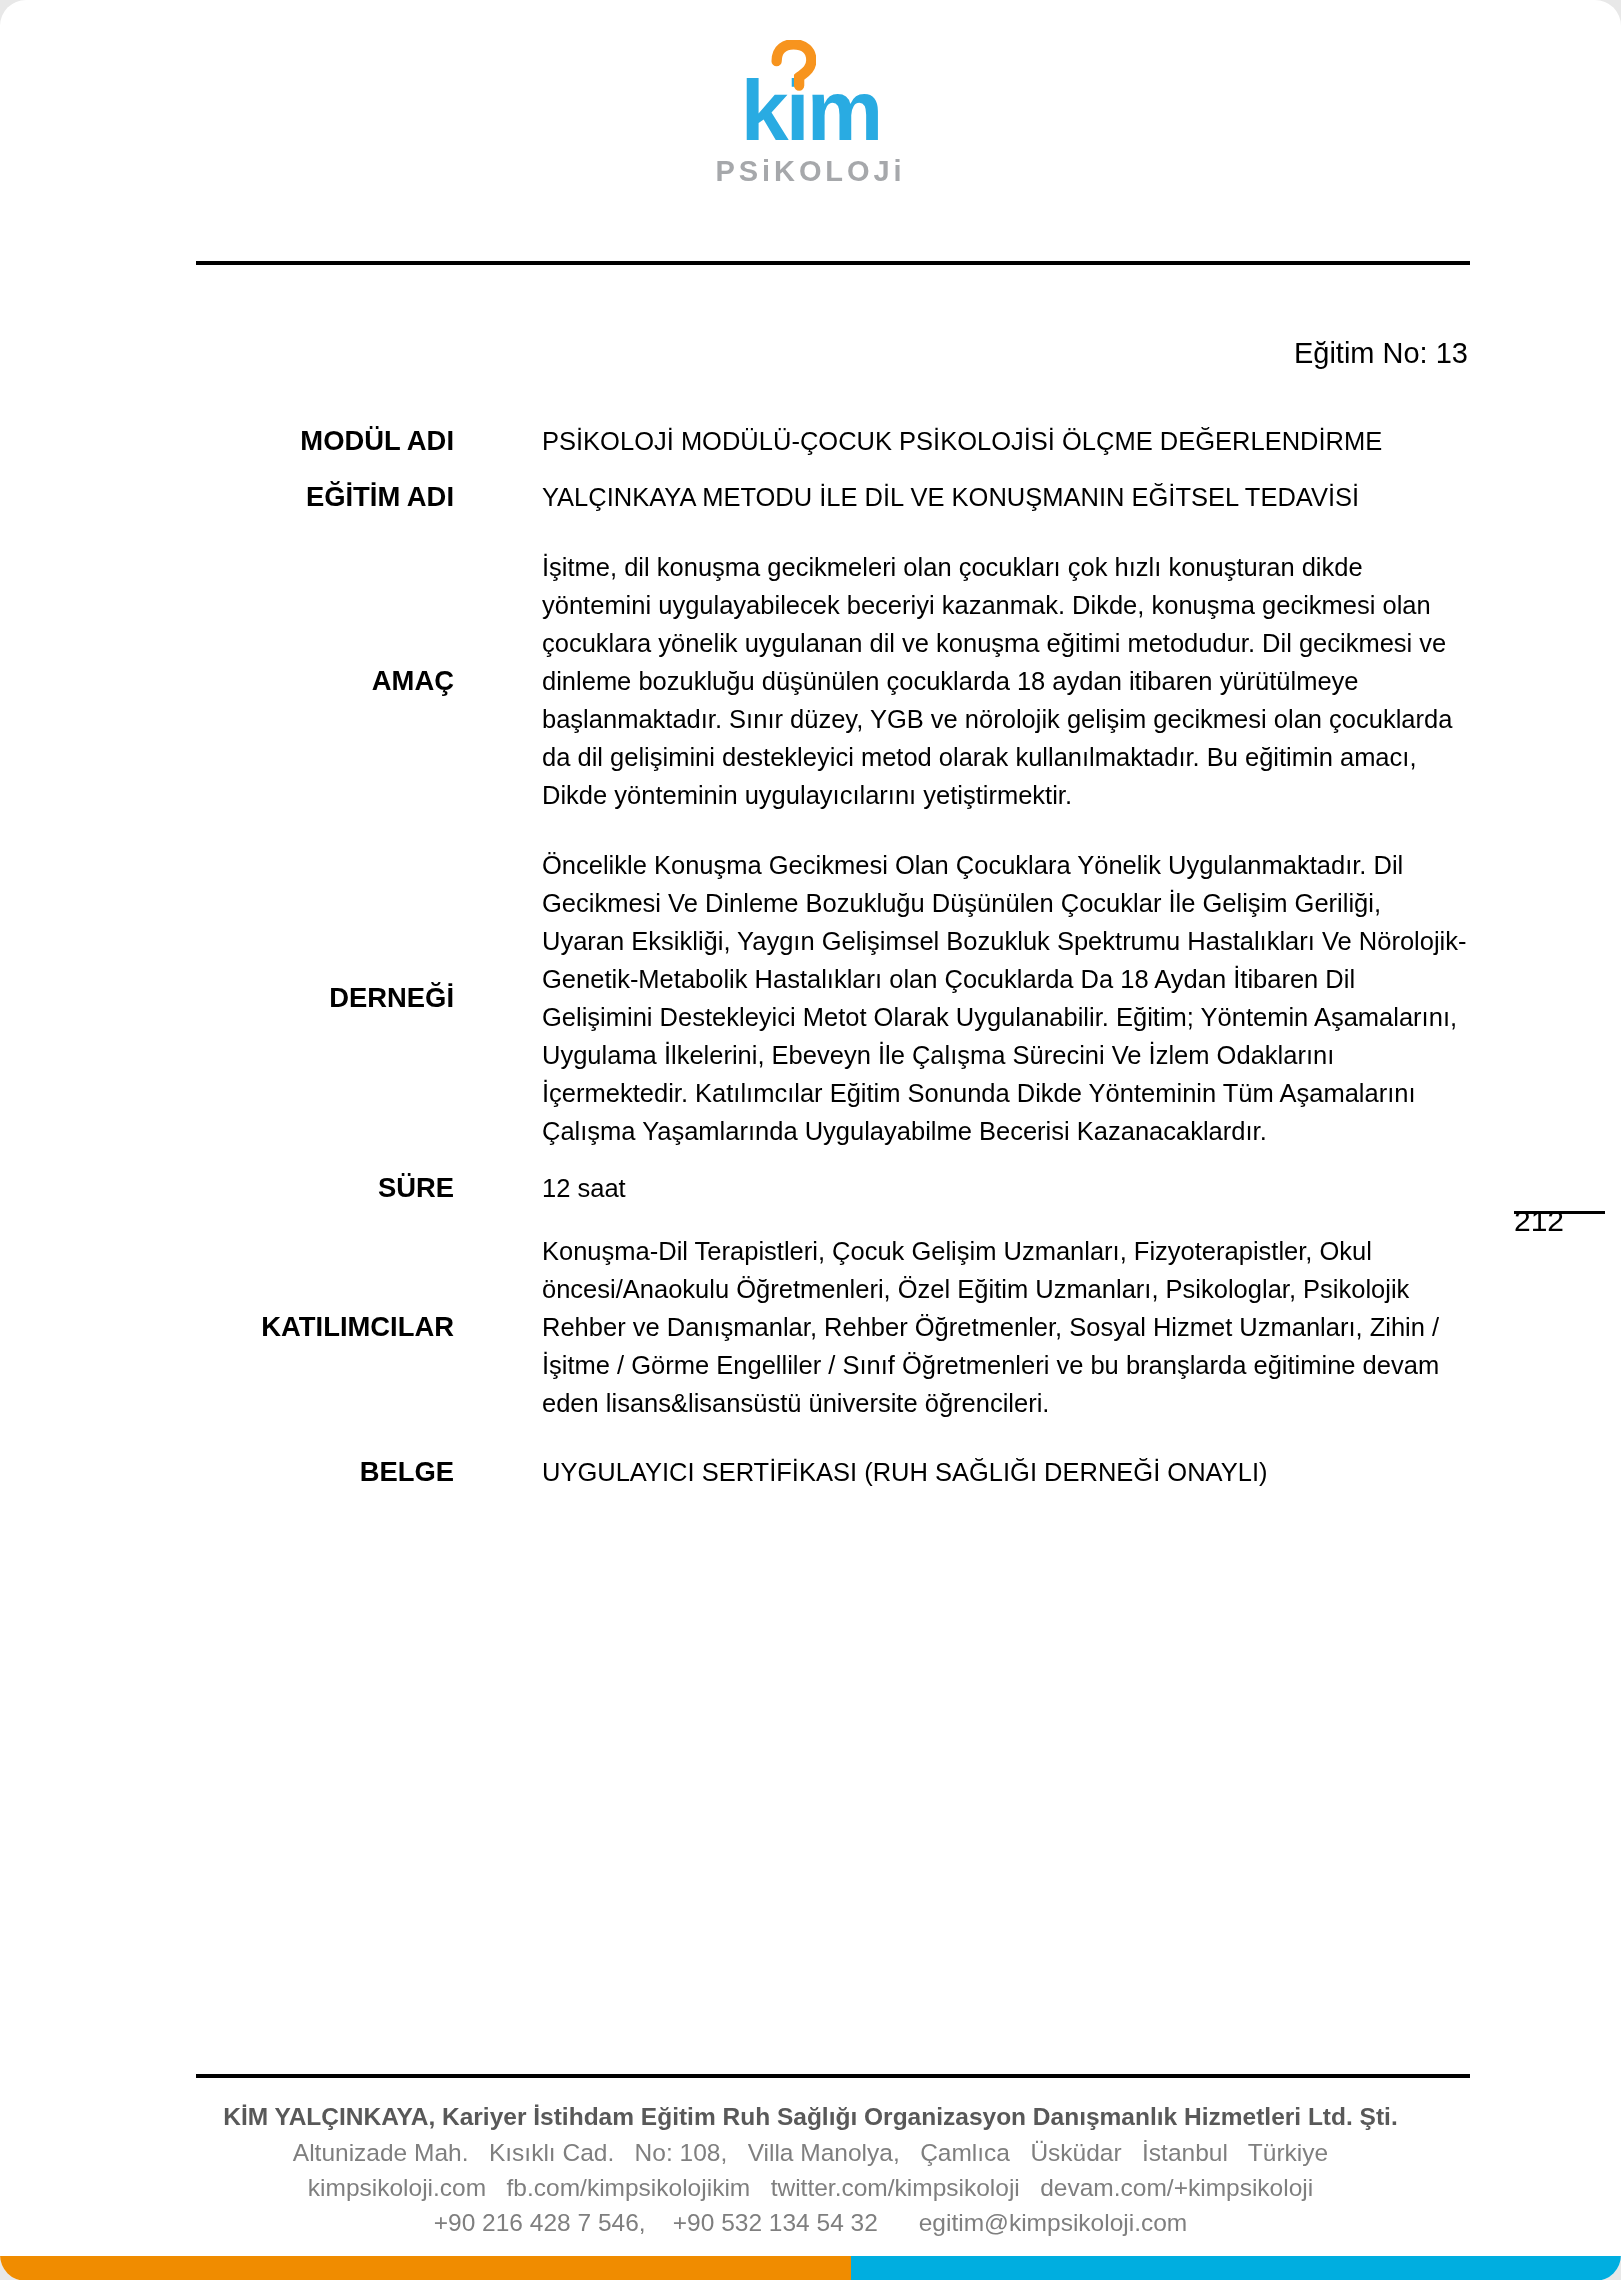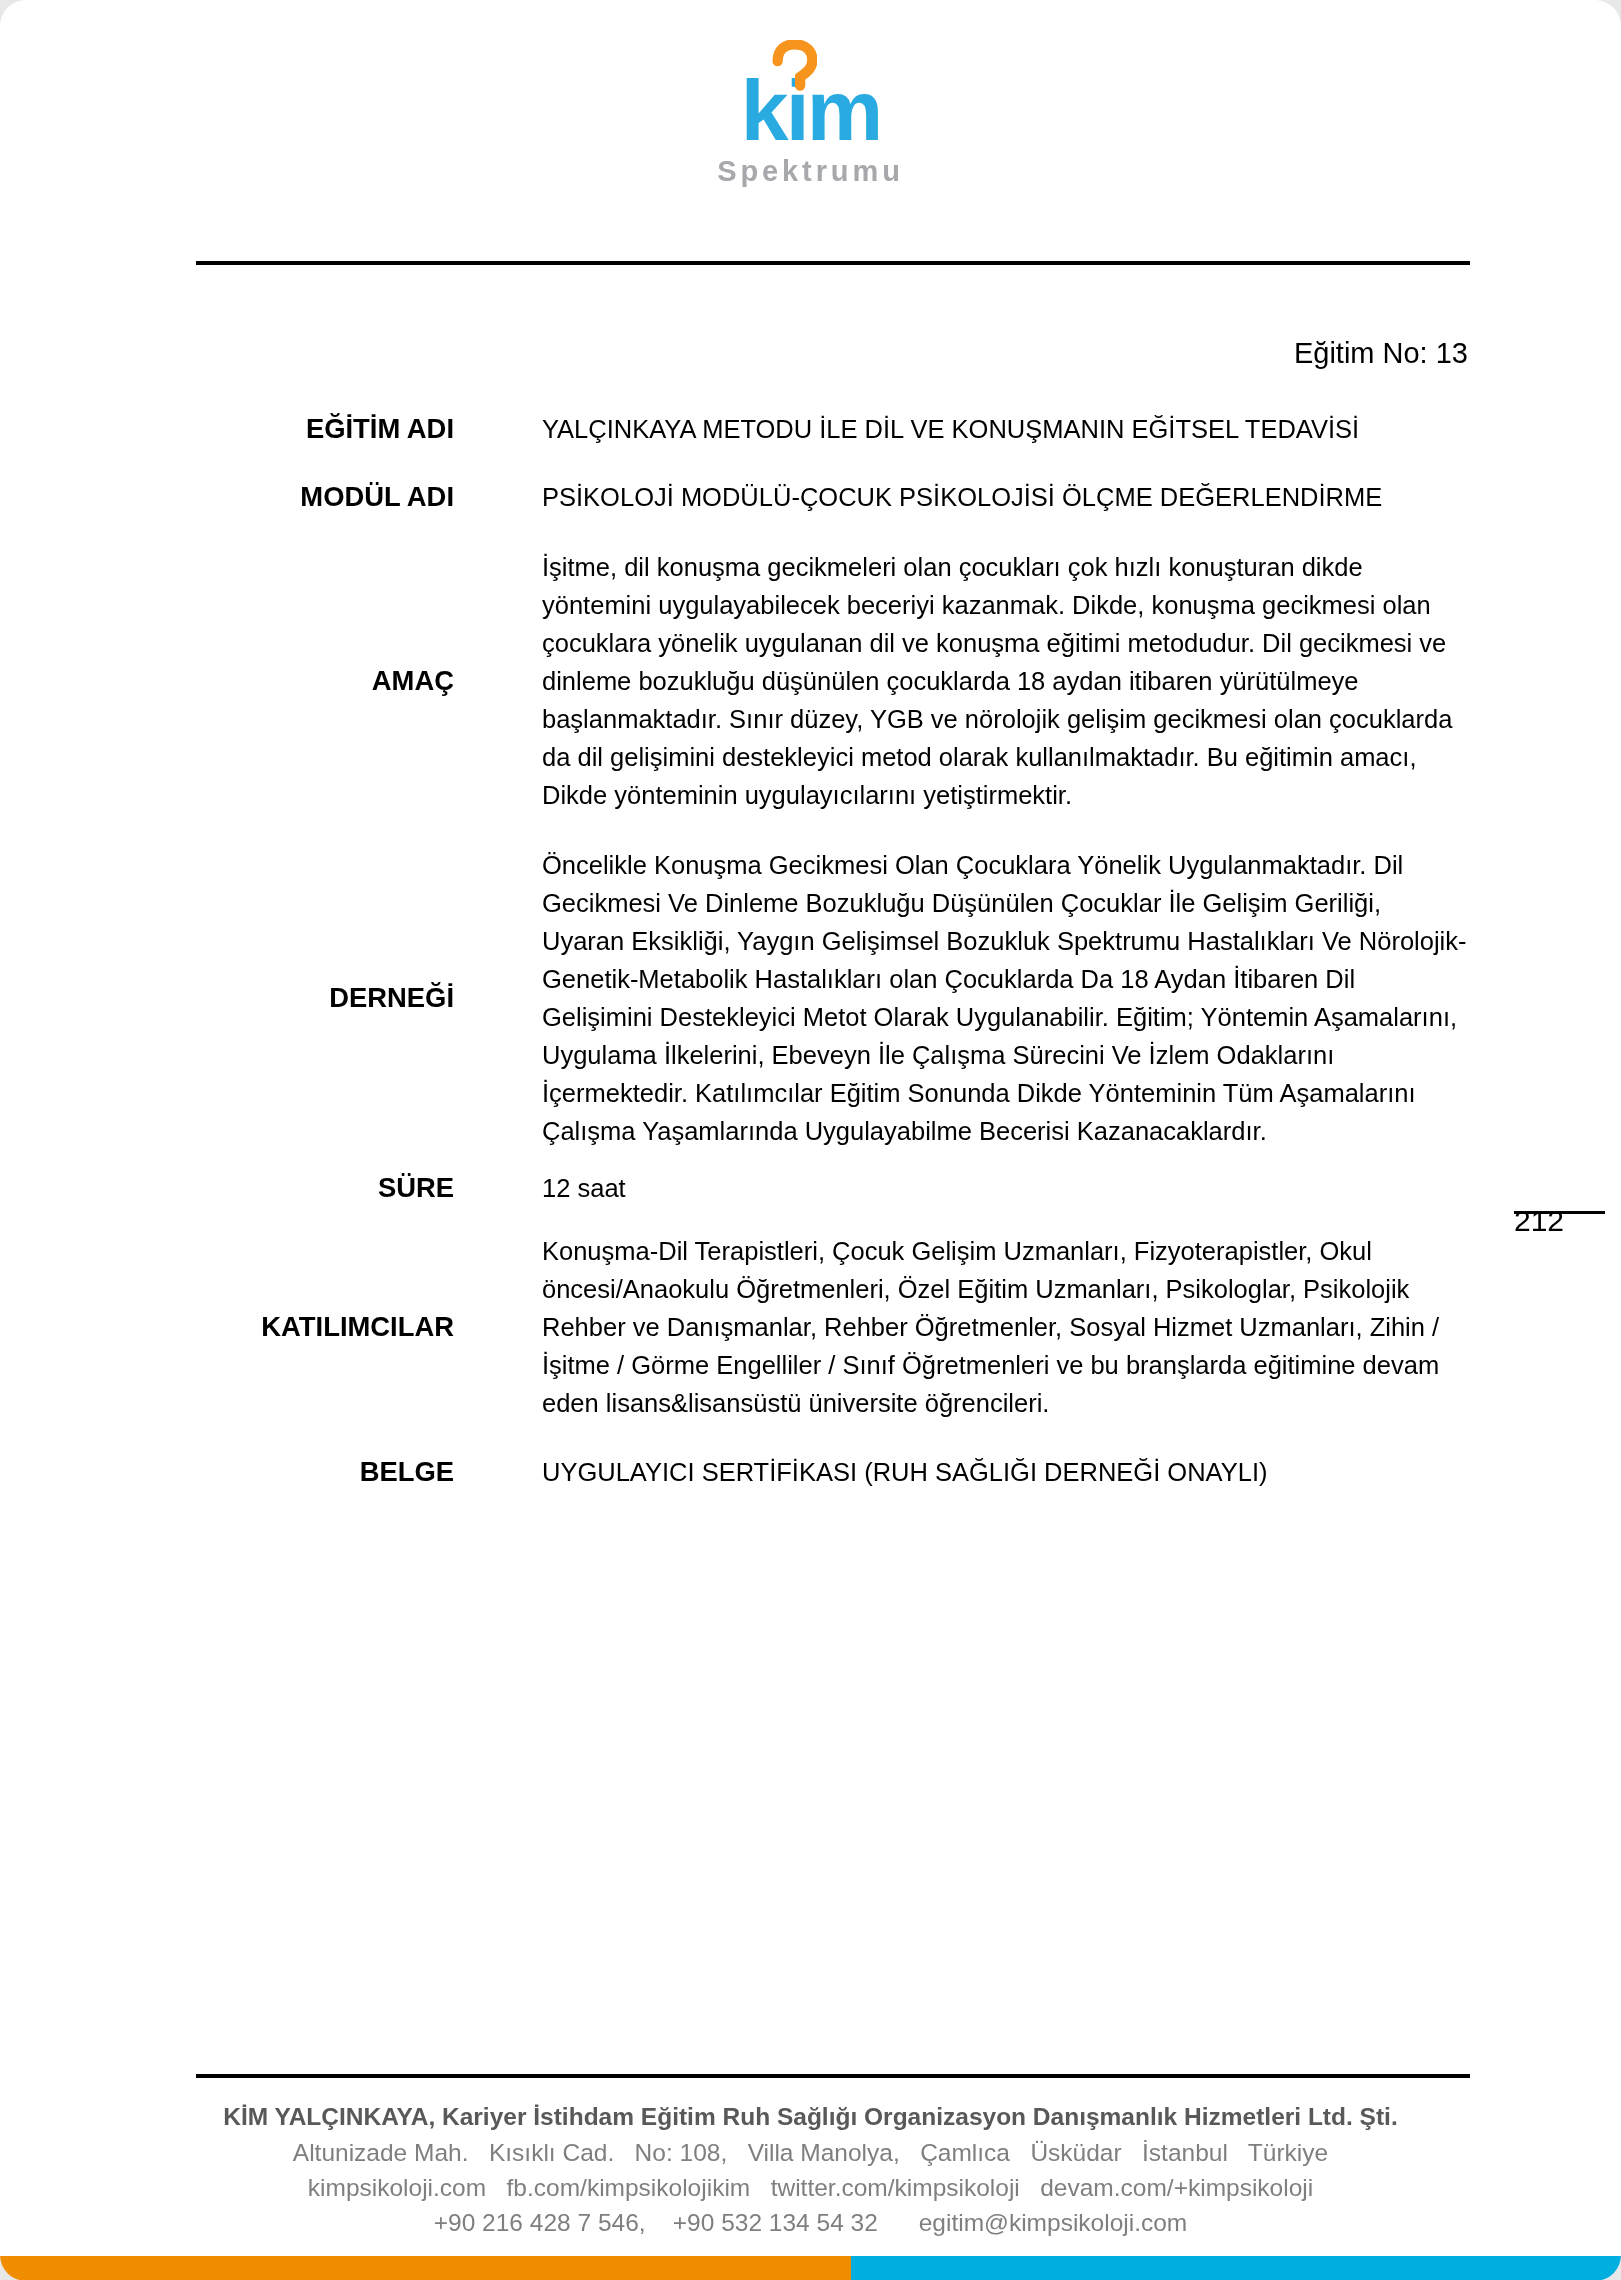--- a/index.html
+++ b/index.html
@@ -75,38 +75,38 @@
 <body>
 
 <div class="page">
 
   <div class="logo-wrap">
     <div class="logo-mark">
       <span class="logo-kim" style="color: rgb(41, 171, 226);">kim</span>
       <svg class="logo-qmark" viewBox="0 0 48 66">
         <path d="M6 22 C6 8 16 4 24 4 C36 4 43 11 43 21 C43 31 35 35 30 39 L30 48" fill="none" stroke="#F7941E" stroke-width="11" stroke-linecap="round"></path>
       </svg>
-      <span class="logo-subtitle" style="color: rgb(166, 168, 171);">Spektrumu</span>
+      <span class="logo-subtitle" style="color: rgb(166, 168, 171);">PSiKOLOJi</span>
     </div>
   </div>
 
   <div class="top-rule"></div>
 
   <div class="egitim-no">Eğitim No: 13</div>
 
   <div class="content-table">
 
+    <div class="row r2">
+      <div class="row-label">MODÜL ADI</div>
+      <div class="row-value">PSİKOLOJİ MODÜLÜ-ÇOCUK PSİKOLOJİSİ ÖLÇME DEĞERLENDİRME</div>
+    </div>
+
     <div class="row r1">
       <div class="row-label">EĞİTİM ADI</div>
       <div class="row-value">YALÇINKAYA METODU İLE DİL VE KONUŞMANIN EĞİTSEL TEDAVİSİ</div>
-    </div>
-
-    <div class="row r2">
-      <div class="row-label">MODÜL ADI</div>
-      <div class="row-value">PSİKOLOJİ MODÜLÜ-ÇOCUK PSİKOLOJİSİ ÖLÇME DEĞERLENDİRME</div>
     </div>
 
     <div class="row r3">
       <div class="row-label">AMAÇ</div>
       <div class="row-value">İşitme, dil konuşma gecikmeleri olan çocukları çok hızlı konuşturan dikde yöntemini uygulayabilecek beceriyi kazanmak. Dikde, konuşma gecikmesi olan çocuklara yönelik uygulanan dil ve konuşma eğitimi metodudur. Dil gecikmesi ve dinleme bozukluğu düşünülen çocuklarda 18 aydan itibaren yürütülmeye başlanmaktadır. Sınır düzey, YGB ve nörolojik gelişim gecikmesi olan çocuklarda da dil gelişimini destekleyici metod olarak kullanılmaktadır. Bu eğitimin amacı, Dikde yönteminin uygulayıcılarını yetiştirmektir.</div>
     </div>
 
     <div class="row r4">
       <div class="row-label">DERNEĞİ</div>
       <div class="row-value">Öncelikle Konuşma Gecikmesi Olan Çocuklara Yönelik Uygulanmaktadır. Dil Gecikmesi Ve Dinleme Bozukluğu Düşünülen Çocuklar İle Gelişim Geriliği, Uyaran Eksikliği, Yaygın Gelişimsel Bozukluk Spektrumu Hastalıkları Ve Nörolojik-Genetik-Metabolik Hastalıkları olan Çocuklarda Da 18 Aydan İtibaren Dil Gelişimini Destekleyici Metot Olarak Uygulanabilir. Eğitim; Yöntemin Aşamalarını, Uygulama İlkelerini, Ebeveyn İle Çalışma Sürecini Ve İzlem Odaklarını İçermektedir. Katılımcılar Eğitim Sonunda Dikde Yönteminin Tüm Aşamalarını Çalışma Yaşamlarında Uygulayabilme Becerisi Kazanacaklardır.</div>

